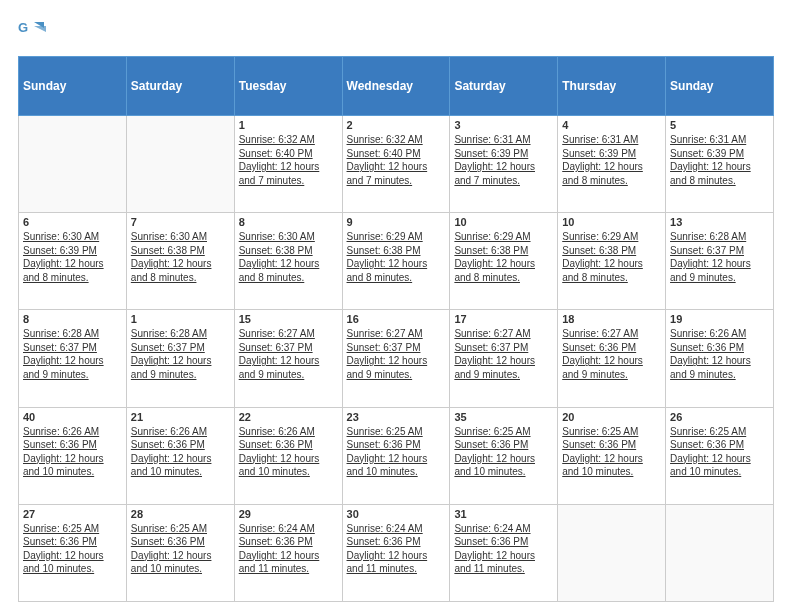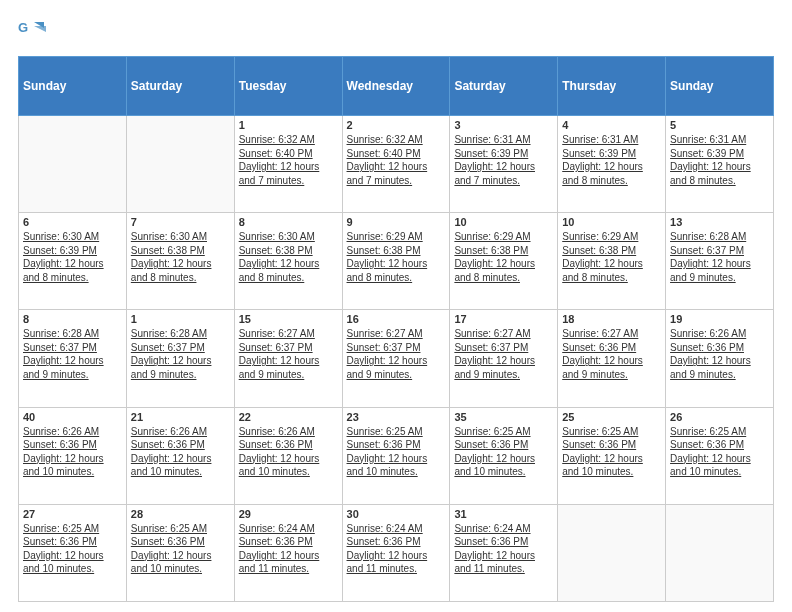--- a/index.html
+++ b/index.html
@@ -277,21 +277,21 @@
 Sunset: 6:36 PM
 Daylight: 12 hours and 10 minutes.</div>
           </td>
           <td>
             <span class="day-number">35</span>
             <div class="day-info" style="white-space: pre-line;">Sunrise: 6:25 AM
 Sunset: 6:36 PM
 Daylight: 12 hours and 10 minutes.</div>
           </td>
           <td>
-            <span class="day-number">25</span>
+            <span class="day-number">20</span>
             <div class="day-info" style="white-space: pre-line;">Sunrise: 6:25 AM
 Sunset: 6:36 PM
 Daylight: 12 hours and 10 minutes.</div>
           </td>
           <td>
             <span class="day-number">26</span>
             <div class="day-info" style="white-space: pre-line;">Sunrise: 6:25 AM
 Sunset: 6:36 PM
 Daylight: 12 hours and 10 minutes.</div>
           </td>

